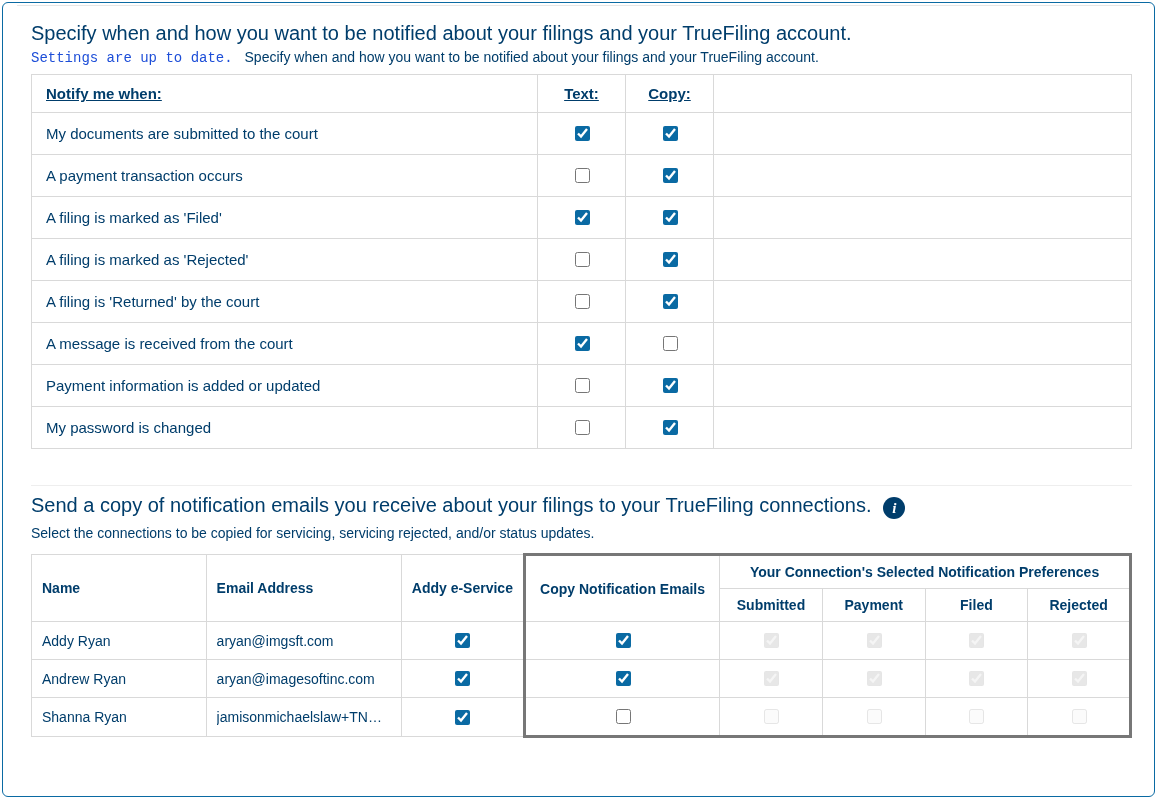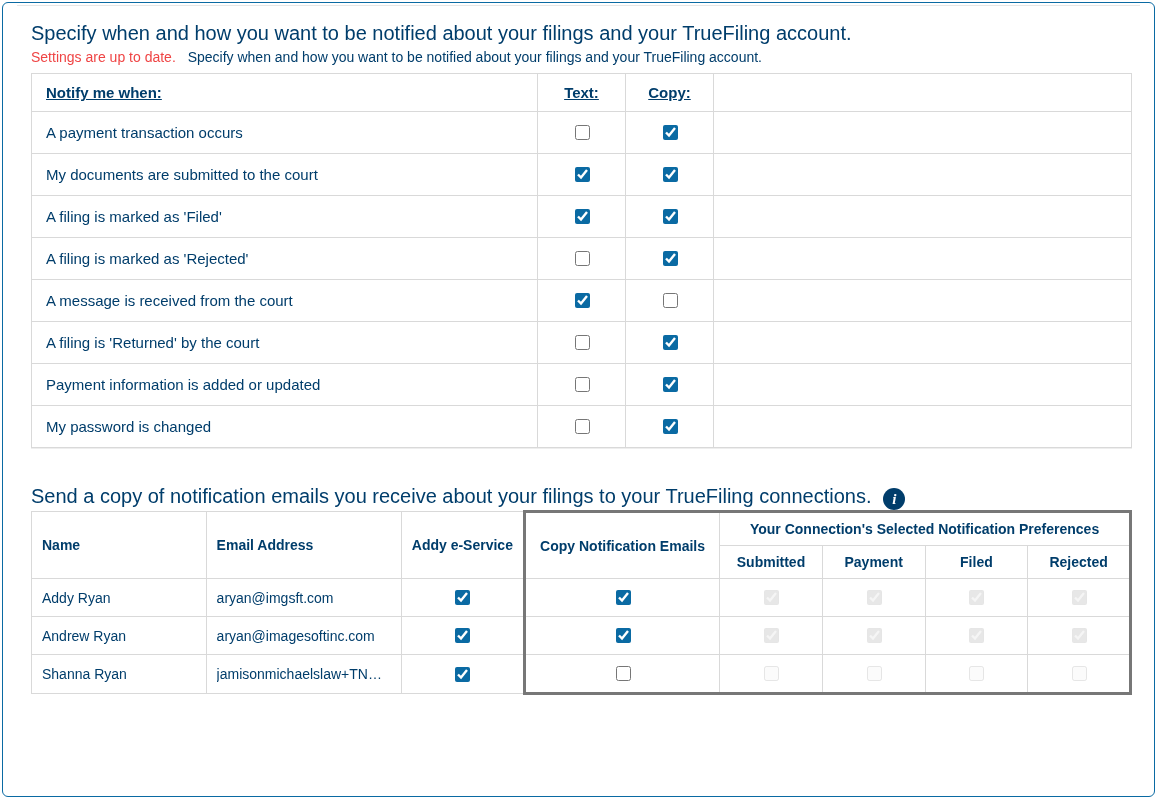--- a/index.html
+++ b/index.html
@@ -41,21 +41,21 @@
   }
   .section-title {
     font-size: 20px;
     color: #003d6b;
     margin: 6px 0 4px 0;
   }
   .sub-row {
     font-size: 14px;
     margin-bottom: 8px;
   }
-  .status-ok { color: #ef4444; }
+  .status-ok { color: #1d4ed8; font-family: Liberation Mono, monospace; }
   .sub-desc { color: #003d6b; margin-left: 8px;}
   table.notify {
     border-collapse: collapse;
     width: 100%;
     table-layout: fixed;
   }
   table.notify th, table.notify td {
     border: 1px solid #d9d9d9;
     padding: 10px 14px;
     text-align: left;
@@ -69,22 +69,23 @@
   table.notify td.center, table.notify th.center { text-align: center; }
   table.notify col.c1 { width: 46%; }
   table.notify col.c2 { width: 8%; }
   table.notify col.c3 { width: 8%; }
   table.notify col.c4 { width: 38%; }
 
   input[type=checkbox] { width: 15px; height: 15px; accent-color: #0a6aa3; }
   input[type=checkbox]:disabled { opacity: 0.55; }
 
   .section2 {
+    margin-top: 36px;
     border-top: 1px solid #eee;
-    padding-top: 36px;
+    padding-top: 8px;
   }
   .info-icon {
     display: inline-flex;
     align-items: center;
     justify-content: center;
     width: 22px;
     height: 22px;
     background: #003d6b;
     color: #fff;
     border-radius: 50%;
@@ -157,73 +158,74 @@
       <thead>
         <tr>
           <th>Notify me when:</th>
           <th class="center">Text:</th>
           <th class="center">Copy:</th>
           <th style="border-left:none;"></th>
         </tr>
       </thead>
       <tbody id="notify-body">
           <tr>
+            <td>My documents are submitted to the court</td>
+            <td class="center"><input type="checkbox" checked="" style=""></td>
+            <td class="center"><input type="checkbox" checked="" style=""></td>
+            <td style="border-left: none;"></td>
+          </tr>
+          <tr>
             <td>A payment transaction occurs</td>
             <td class="center"><input type="checkbox" style=""></td>
             <td class="center"><input type="checkbox" checked="" style=""></td>
             <td style="border-left: none;"></td>
           </tr>
           <tr>
-            <td>My documents are submitted to the court</td>
-            <td class="center"><input type="checkbox" checked="" style=""></td>
-            <td class="center"><input type="checkbox" checked="" style=""></td>
-            <td style="border-left: none;"></td>
-          </tr>
-          <tr>
             <td>A filing is marked as 'Filed'</td>
             <td class="center"><input type="checkbox" checked="" style=""></td>
             <td class="center"><input type="checkbox" checked="" style=""></td>
             <td style="border-left: none;"></td>
           </tr>
           <tr>
             <td>A filing is marked as 'Rejected'</td>
             <td class="center"><input type="checkbox" style=""></td>
             <td class="center"><input type="checkbox" checked="" style=""></td>
             <td style="border-left: none;"></td>
           </tr>
           <tr>
+            <td>A filing is 'Returned' by the court</td>
+            <td class="center"><input type="checkbox" style=""></td>
+            <td class="center"><input type="checkbox" checked="" style=""></td>
+            <td style="border-left: none;"></td>
+          </tr>
+          <tr>
             <td>A message is received from the court</td>
             <td class="center"><input type="checkbox" checked="" style=""></td>
             <td class="center"><input type="checkbox" style=""></td>
-            <td style="border-left: none;"></td>
-          </tr>
-          <tr>
-            <td>A filing is 'Returned' by the court</td>
-            <td class="center"><input type="checkbox" style=""></td>
-            <td class="center"><input type="checkbox" checked="" style=""></td>
             <td style="border-left: none;"></td>
           </tr>
           <tr>
             <td>Payment information is added or updated</td>
             <td class="center"><input type="checkbox" style=""></td>
             <td class="center"><input type="checkbox" checked="" style=""></td>
             <td style="border-left: none;"></td>
           </tr>
           <tr>
             <td>My password is changed</td>
             <td class="center"><input type="checkbox" style=""></td>
             <td class="center"><input type="checkbox" checked="" style=""></td>
             <td style="border-left: none;"></td>
           </tr>
         </tbody>
     </table>
 
     <div class="section2">
       <div class="section-title" style="display:inline;">Send a copy of notification emails you receive about your filings to your TrueFiling connections.</div>
       <span class="info-icon">i</span>
+      <div class="conn-desc">Select the connections to be copied for servicing, servicing rejected, and/or status updates.</div>
 
       <table class="conns">
         <colgroup>
           <col class="name-col">
             <col class="email-col">
             <col class="copy-col">
           <col class="notif-col">
             <col class="pref-col">
             <col class="pref-col">
             <col class="pref-col">

